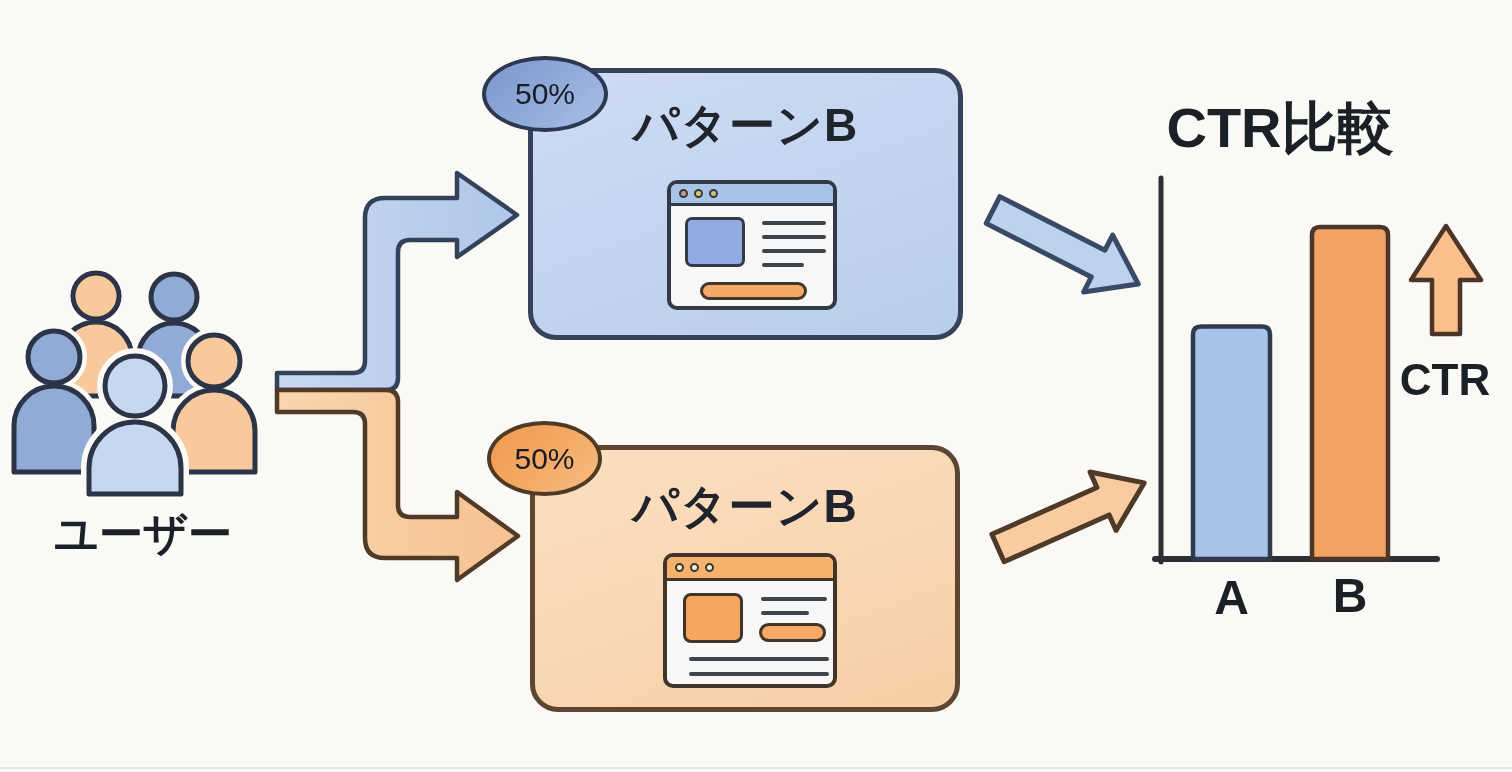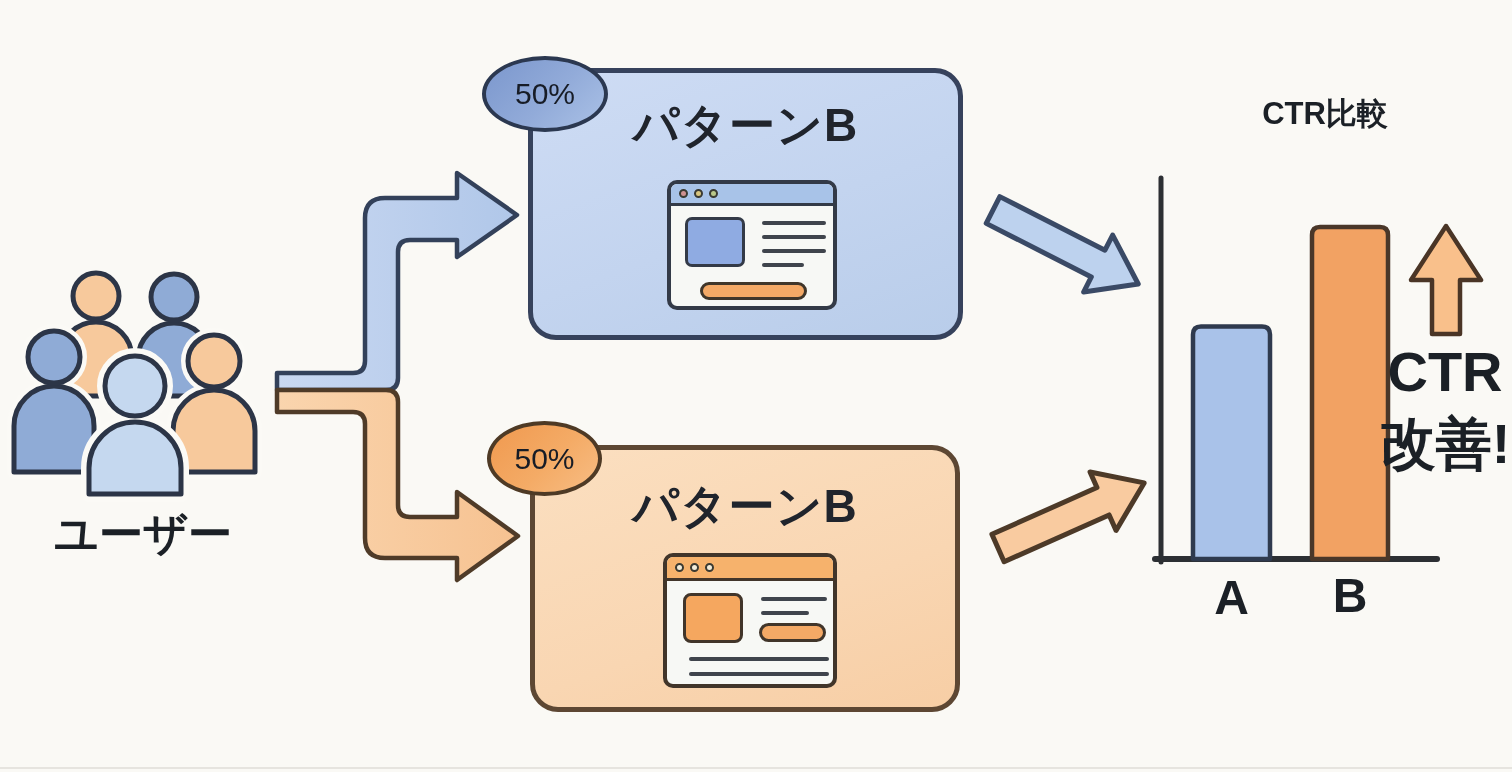--- a/index.html
+++ b/index.html
@@ -65,25 +65,25 @@
   .imgbox{position:absolute;box-sizing:border-box;}
   .browser-a .imgbox{left:14px;top:33px;width:60px;height:50px;background:#8fabe2;border:3px solid #333a47;border-radius:7px;}
   .browser-b .imgbox{left:16px;top:36px;width:60px;height:50px;background:#f5a75f;border:3px solid #41352a;border-radius:8px;}
   .tline{position:absolute;height:4px;background:#3f444c;border-radius:2px;}
   .pill{position:absolute;box-sizing:border-box;background:#f4a966;border-radius:10px;}
   .browser-a .pill{left:29px;top:98px;width:107px;height:18px;border:3px solid #40362a;}
   .browser-b .pill{left:92px;top:66px;width:67px;height:19px;border:3px solid #41352a;}
 
   
   .users-label{left:38px;top:512px;width:210px;font-size:44px;font-family:Liberation Mono, monospace;}
-  .chart-title{left:1205px;top:96px;width:240px;font-size:31px;}
+  .chart-title{left:1160px;top:96px;width:240px;font-size:56px;}
   .bar-label{font-size:48px;}
   .bar-label-a{left:1193px;top:570px;width:77px;}
   .bar-label-b{left:1312px;top:568px;width:76px;}
-  .improvement{left:1378px;top:336px;width:134px;font-size:56px;line-height:1.28;}
+  .improvement{left:1378px;top:352px;width:134px;font-size:44px;line-height:1.28;}
   .paper-edge{left:0;bottom:3px;width:100%;height:2px;background:#e6e4df;}
 </style>
 </head>
 <body>
 
 <div class="canvas">
 
   <svg class="abs" style="left:0;top:0" width="1512" height="772" viewBox="0 0 1512 772">
     <defs>
       <linearGradient id="gBlueSplit" x1="0" y1="0" x2="1" y2="0">
@@ -183,17 +183,16 @@
     </div>
   </div>
   <div class="badge badge-b">50%</div>
 
   <div class="abs label users-label">ユーザー</div>
   <div class="abs label chart-title">CTR比較</div>
   <div class="abs label bar-label bar-label-a">A</div>
   <div class="abs label bar-label bar-label-b">B</div>
   <div class="abs label improvement">
     <div>CTR</div>
-    <div>改善!</div>
   </div>
 
   <div class="abs paper-edge"></div>
 </div>
 
 </body></html>

